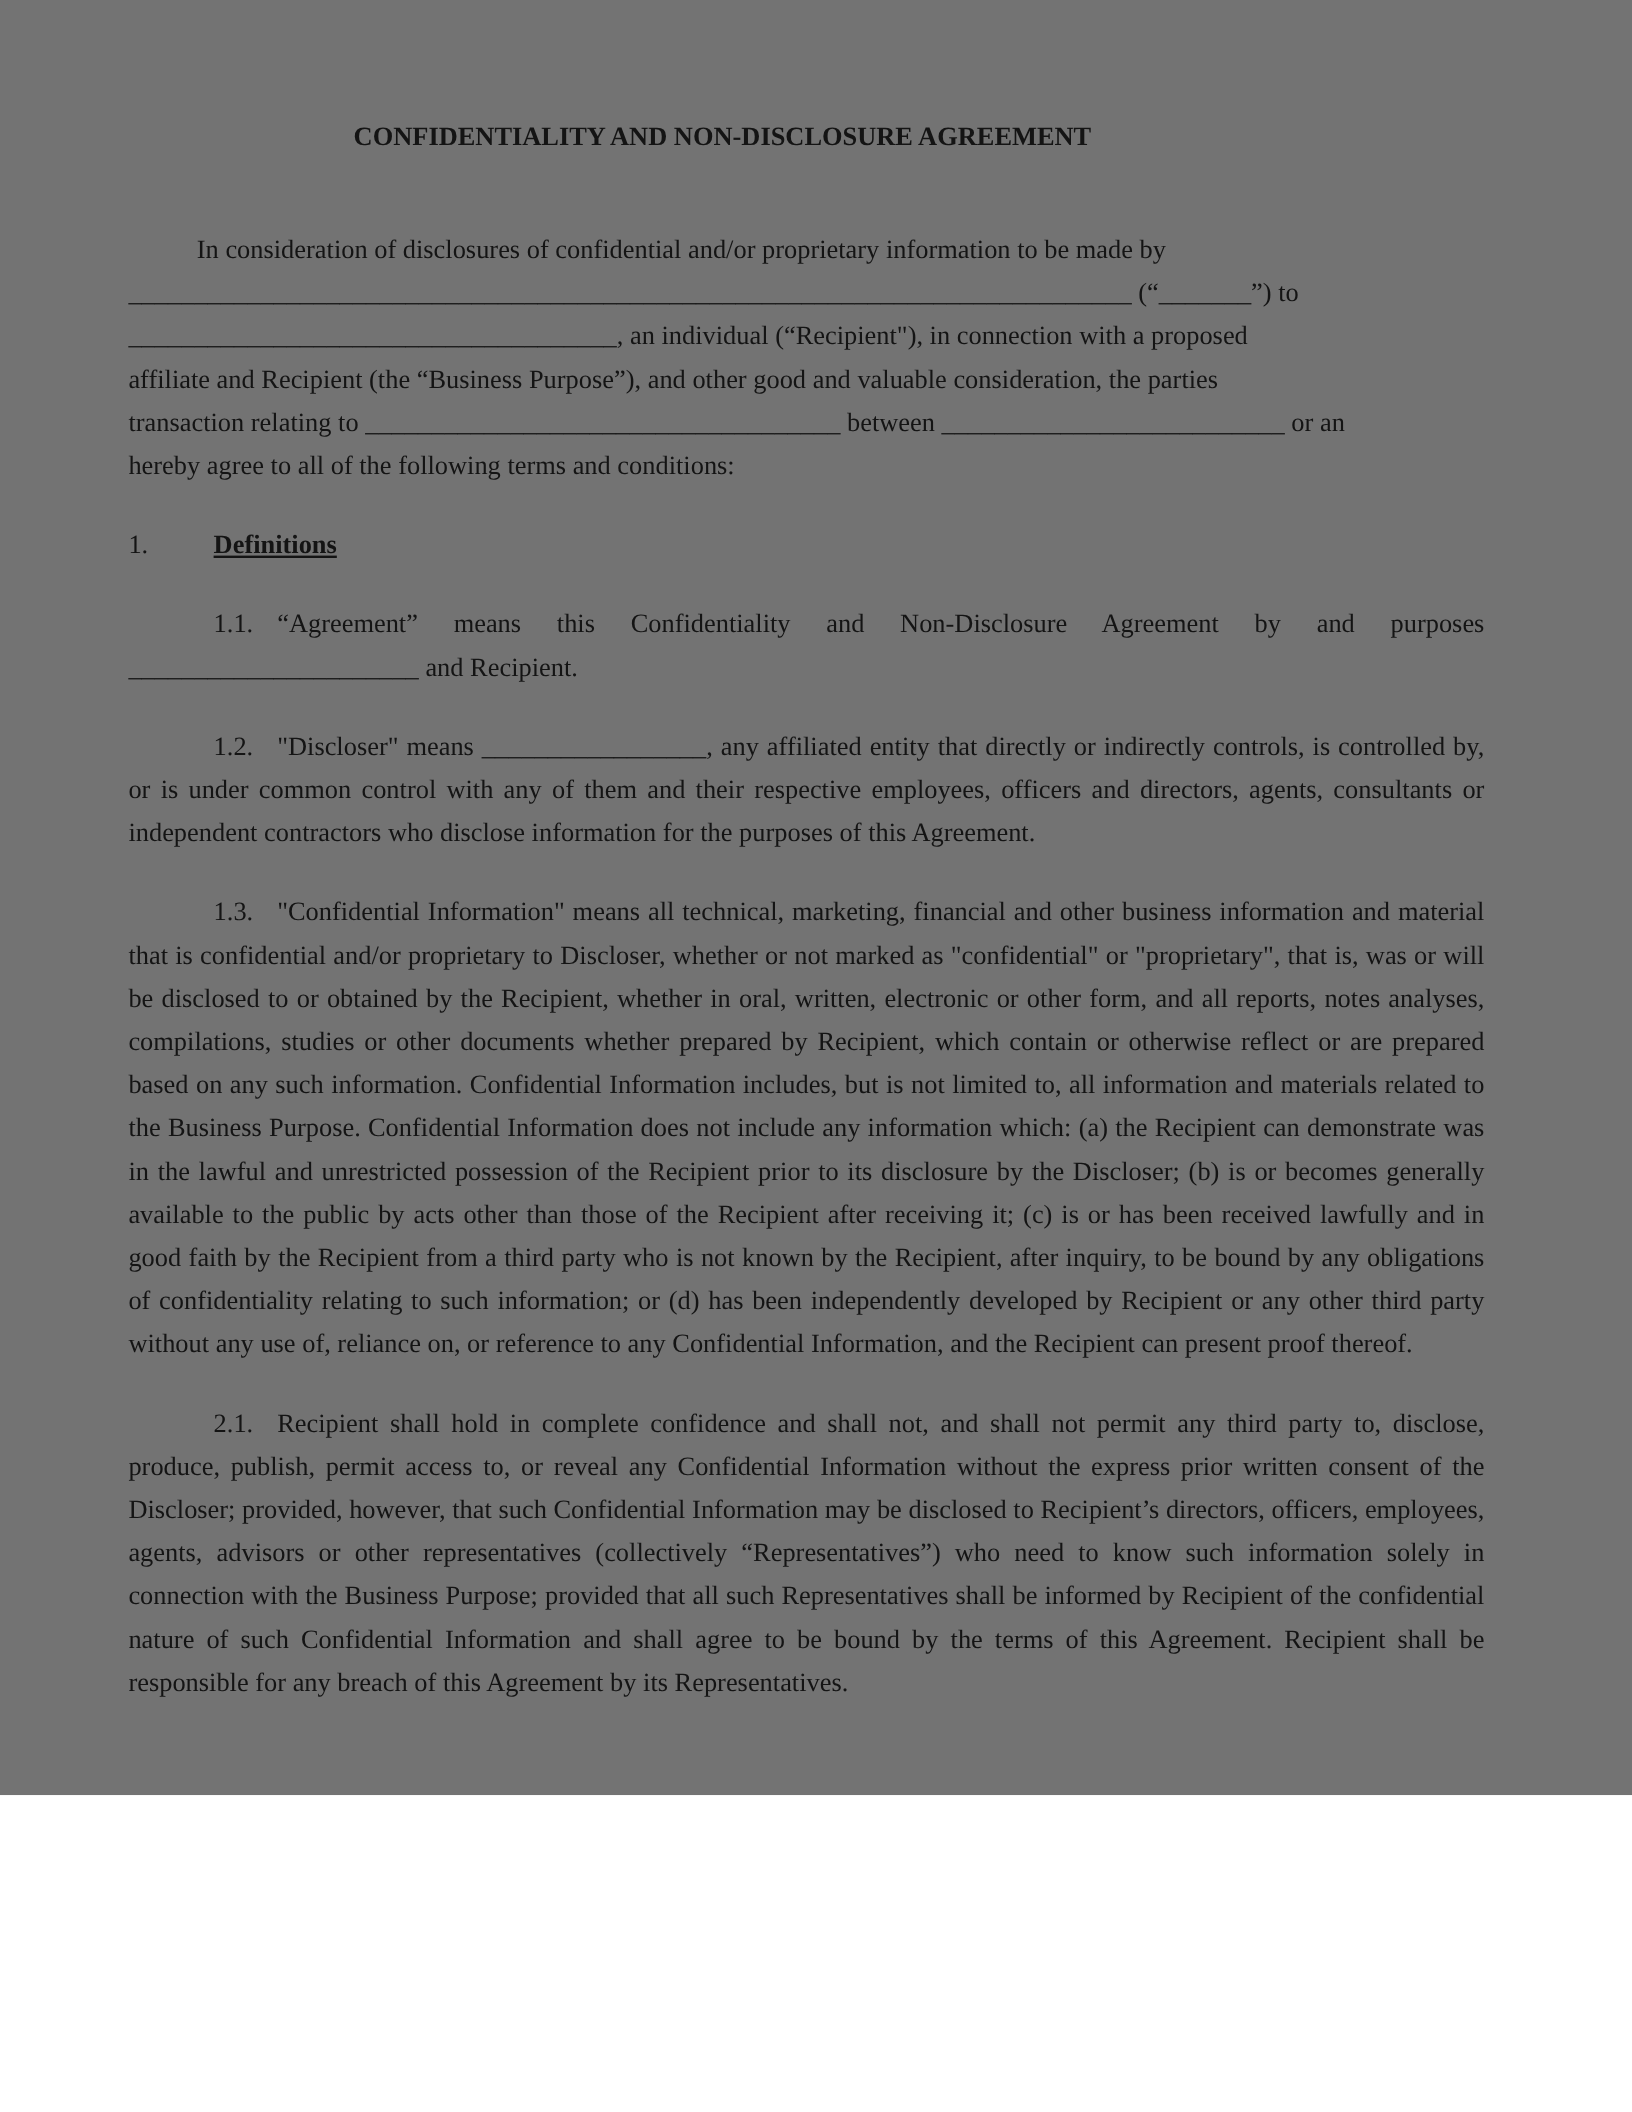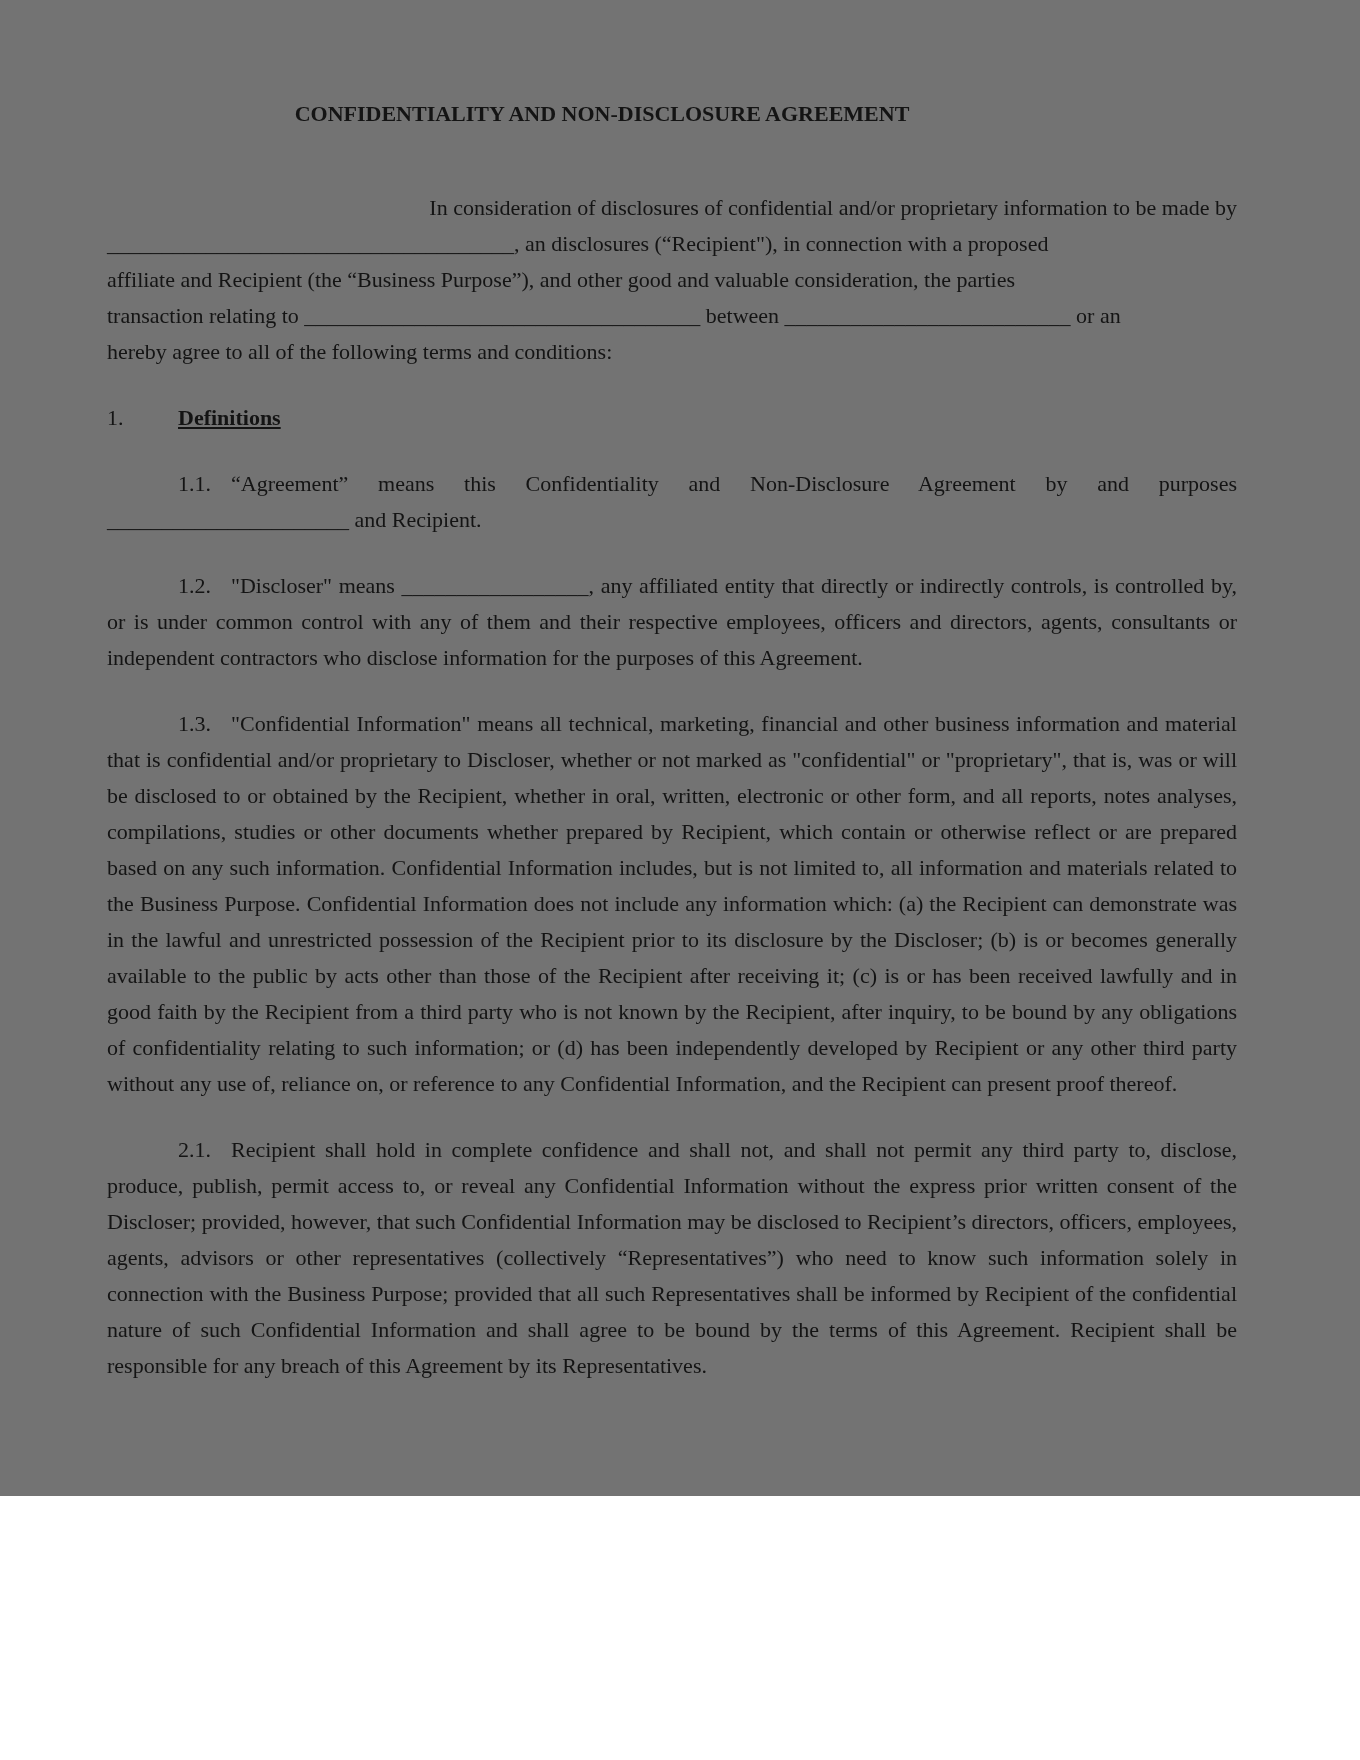--- a/index.html
+++ b/index.html
@@ -18,41 +18,42 @@
   }
   .title {
     text-align: center;
     font-weight: bold;
     padding-right: 140px;
     margin: 0 0 58px 0;
     white-space: nowrap;
   }
   .opening { margin: 0 0 30px 0; }
   .oline { display: block; }
-  .oline-first { text-indent: 57px; text-align: right; }
+  .oline-first { text-indent: 57px; }
   .heading { margin: 30px 0; }
   .hnum { display: inline-block; width: 71px; }
   .htext { font-weight: bold; text-decoration: underline; }
   .clause {
     text-align: justify;
     text-indent: 71px;
     margin: 30px 0;
   }
   .cnum { margin-right: 20px; }
 </style>
 </head>
 <body>
 
 <div class="page">
 
   <div class="title">CONFIDENTIALITY AND NON-DISCLOSURE AGREEMENT</div>
 
   <div class="opening">
     <span class="oline oline-first">In consideration of disclosures of confidential and/or proprietary information to be made by</span>
-    <span class="oline">_____________________________________, an disclosures (“Recipient"), in connection with a proposed</span>
+    <span class="oline">____________________________________________________________________________ (“_______”) to</span>
+    <span class="oline">_____________________________________, an individual (“Recipient"), in connection with a proposed</span>
     <span class="oline">affiliate and Recipient (the “Business Purpose”), and other good and valuable consideration, the parties</span>
     <span class="oline">transaction relating to ____________________________________ between __________________________ or an</span>
     <span class="oline">hereby agree to all of the following terms and conditions:</span>
   </div>
 
   <div class="heading">
     <span class="hnum">1.</span><span class="htext">Definitions</span>
   </div>
 
   <p class="clause">

